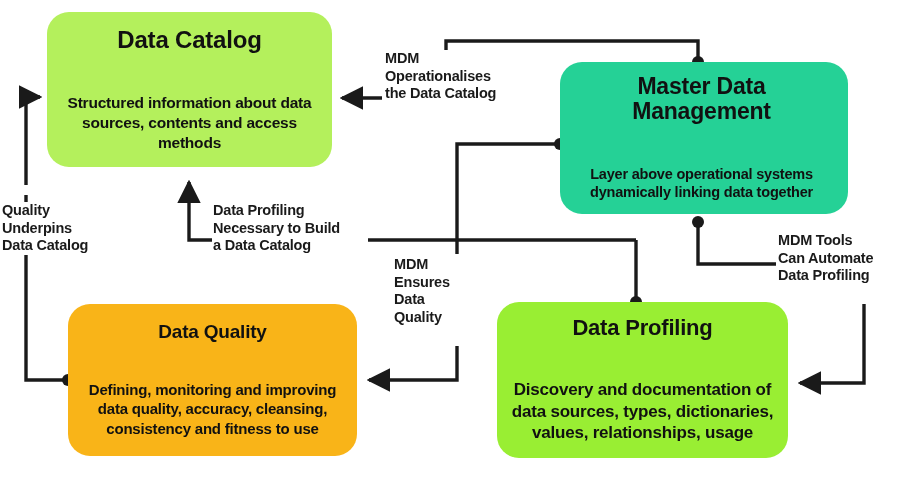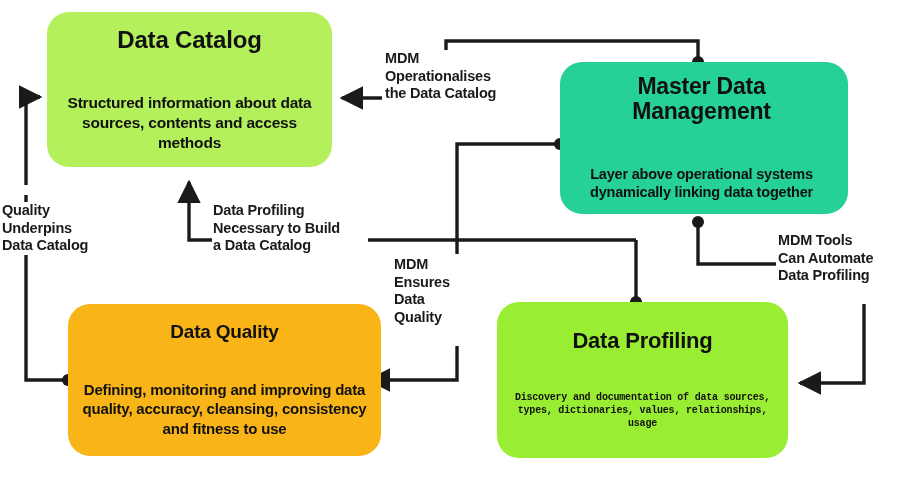--- a/index.html
+++ b/index.html
@@ -57,30 +57,30 @@
   #node-data-catalog .node-title { font-size: 24px; margin-bottom: 16px; }
   #node-data-catalog .node-desc  { font-size: 15.5px; }
 
   #node-master-data-management {
     left: 560px; top: 62px; width: 288px; height: 152px;
   }
   #node-master-data-management .node-title { font-size: 23px; margin-bottom: 16px; }
   #node-master-data-management .node-desc  { font-size: 14.5px; }
 
   #node-data-quality {
-    left: 68px; top: 304px; width: 313px; height: 152px;
+    left: 68px; top: 304px; width: 289px; height: 152px;
   }
   #node-data-quality .node-title { font-size: 19px; margin-bottom: 13px; }
   #node-data-quality .node-desc  { font-size: 15px; }
 
   #node-data-profiling {
     left: 497px; top: 302px; width: 291px; height: 156px;
   }
   #node-data-profiling .node-title { font-size: 22px; margin-bottom: 15px; }
-  #node-data-profiling .node-desc  { font-size: 10px; font-family: Liberation Mono, monospace; }
+  #node-data-profiling .node-desc  { font-size: 17px; }
 
   .edge-label {
     position: absolute;
     font-size: 14.5px;
     font-weight: bold;
     color: #1a1a1a;
     text-align: left;
     line-height: 1.22;
     letter-spacing: -0.2px;
     background: #ffffff;

